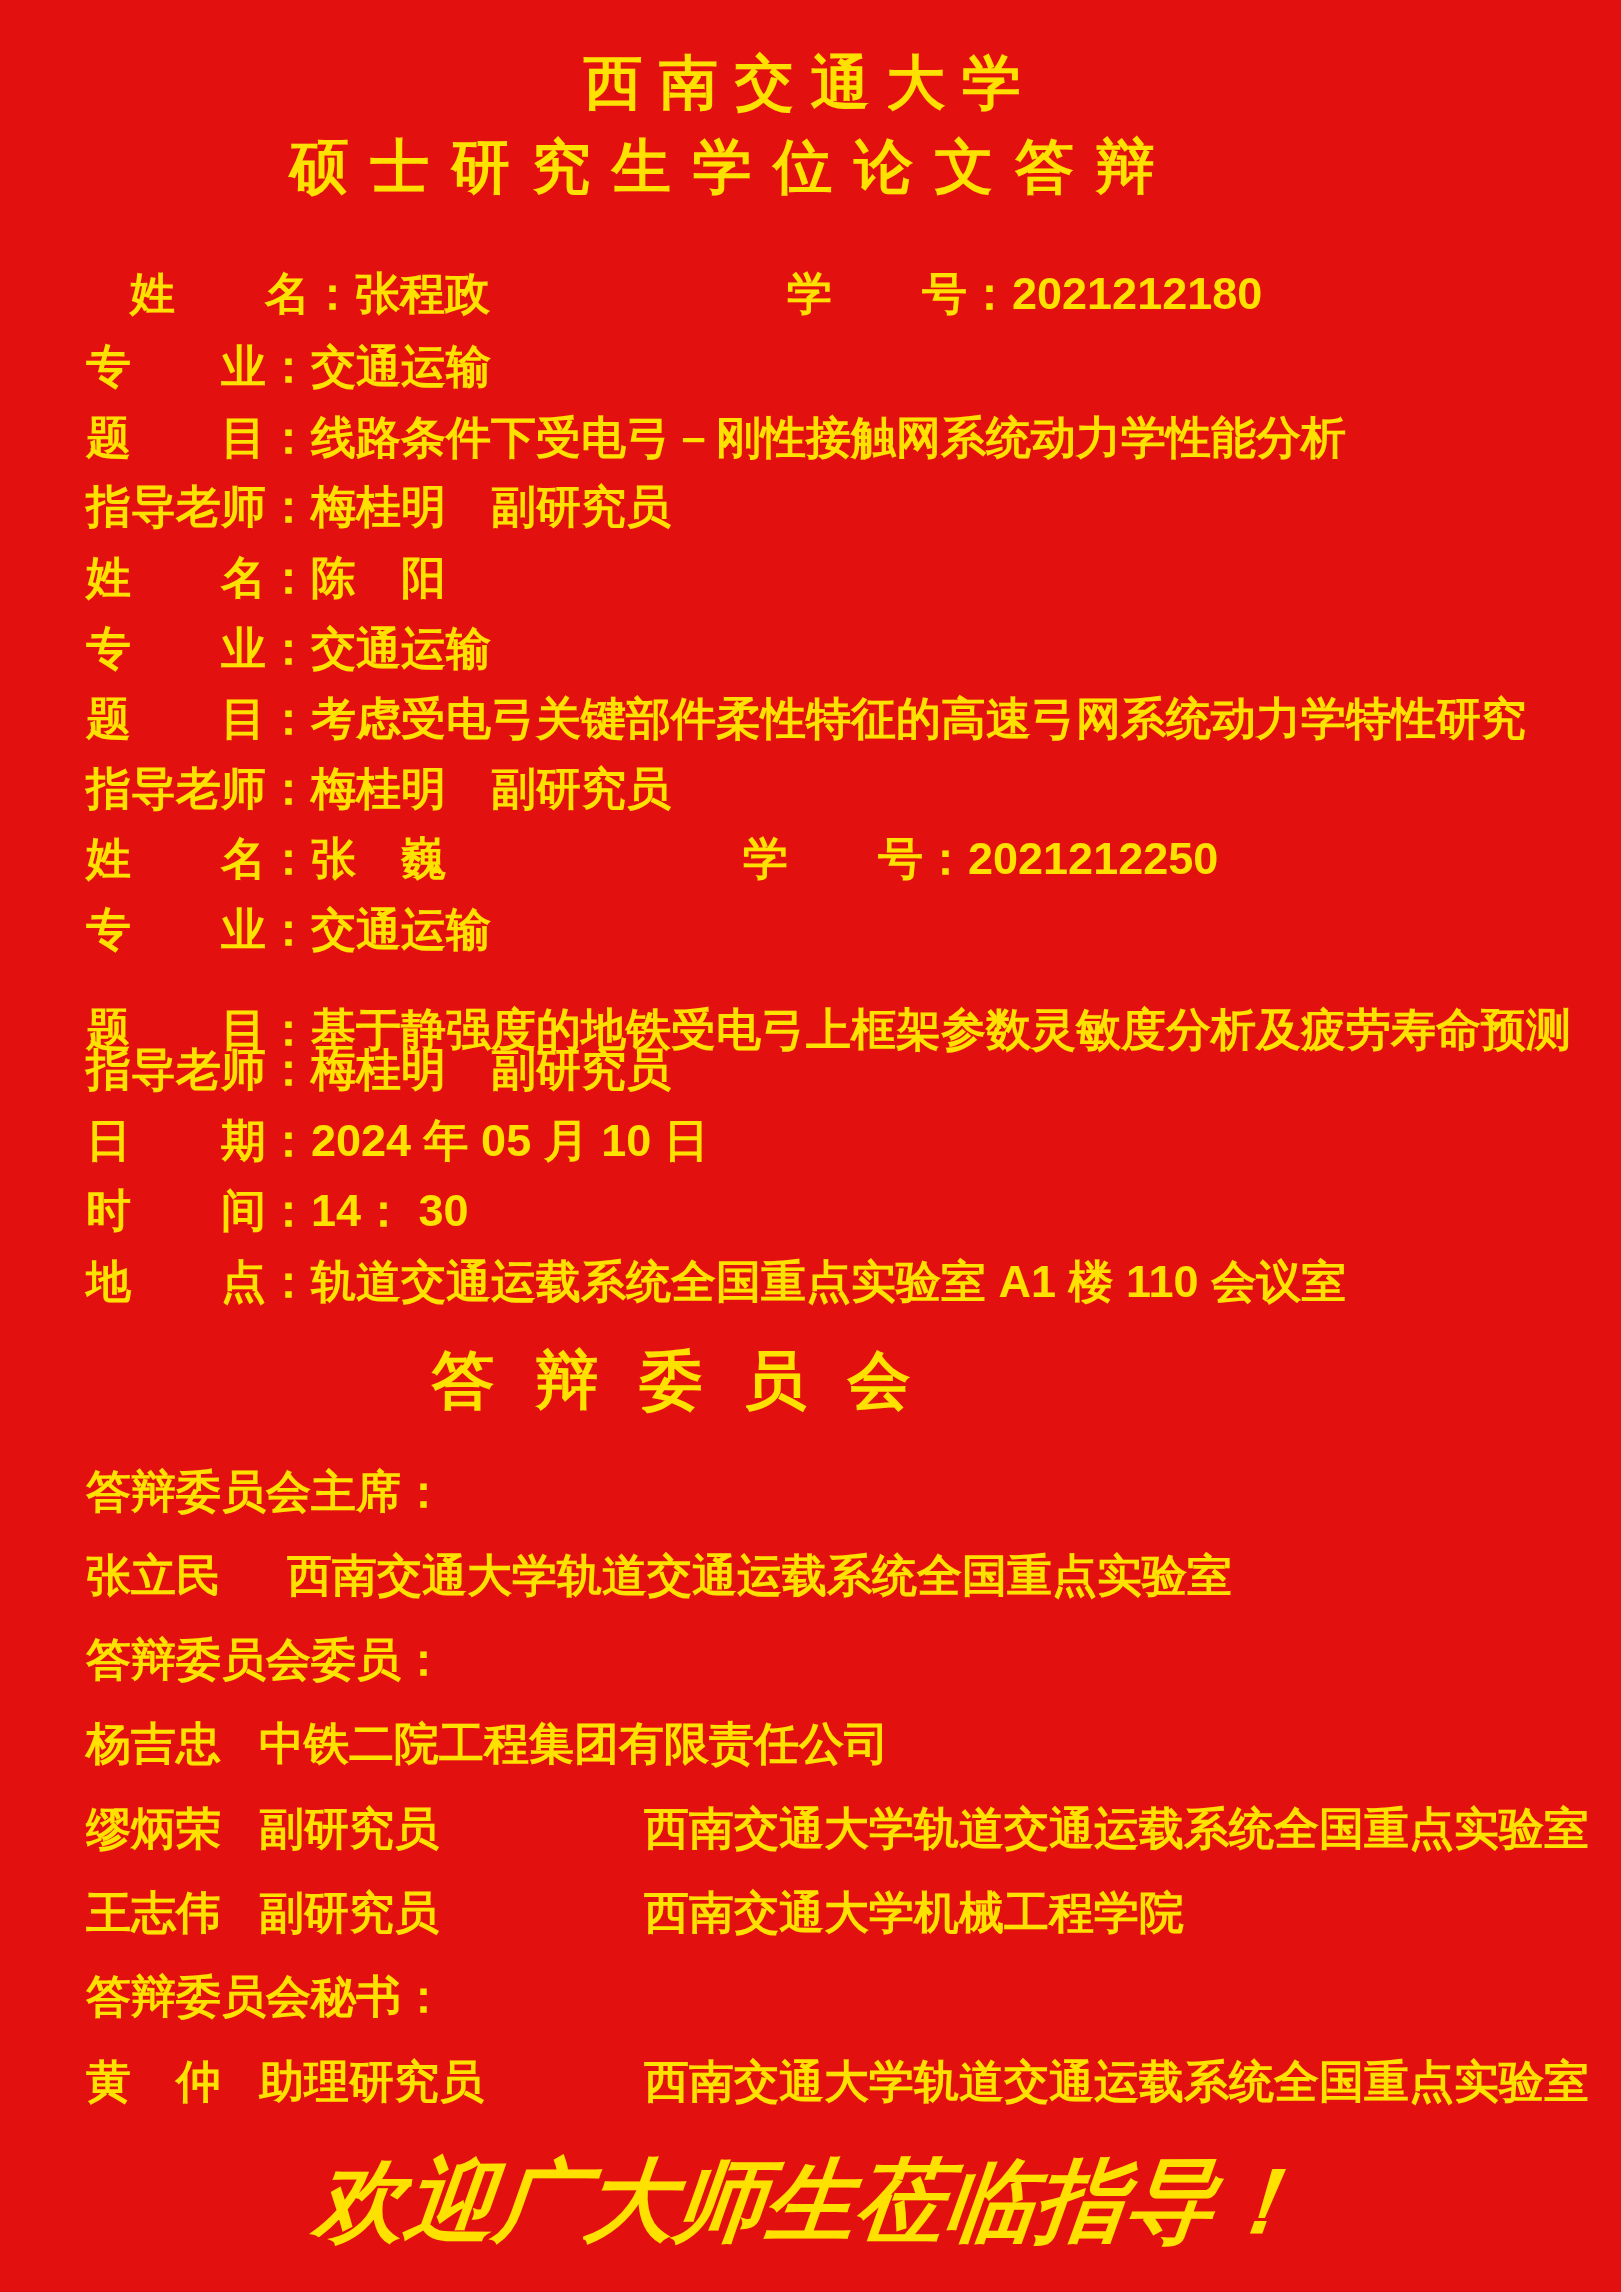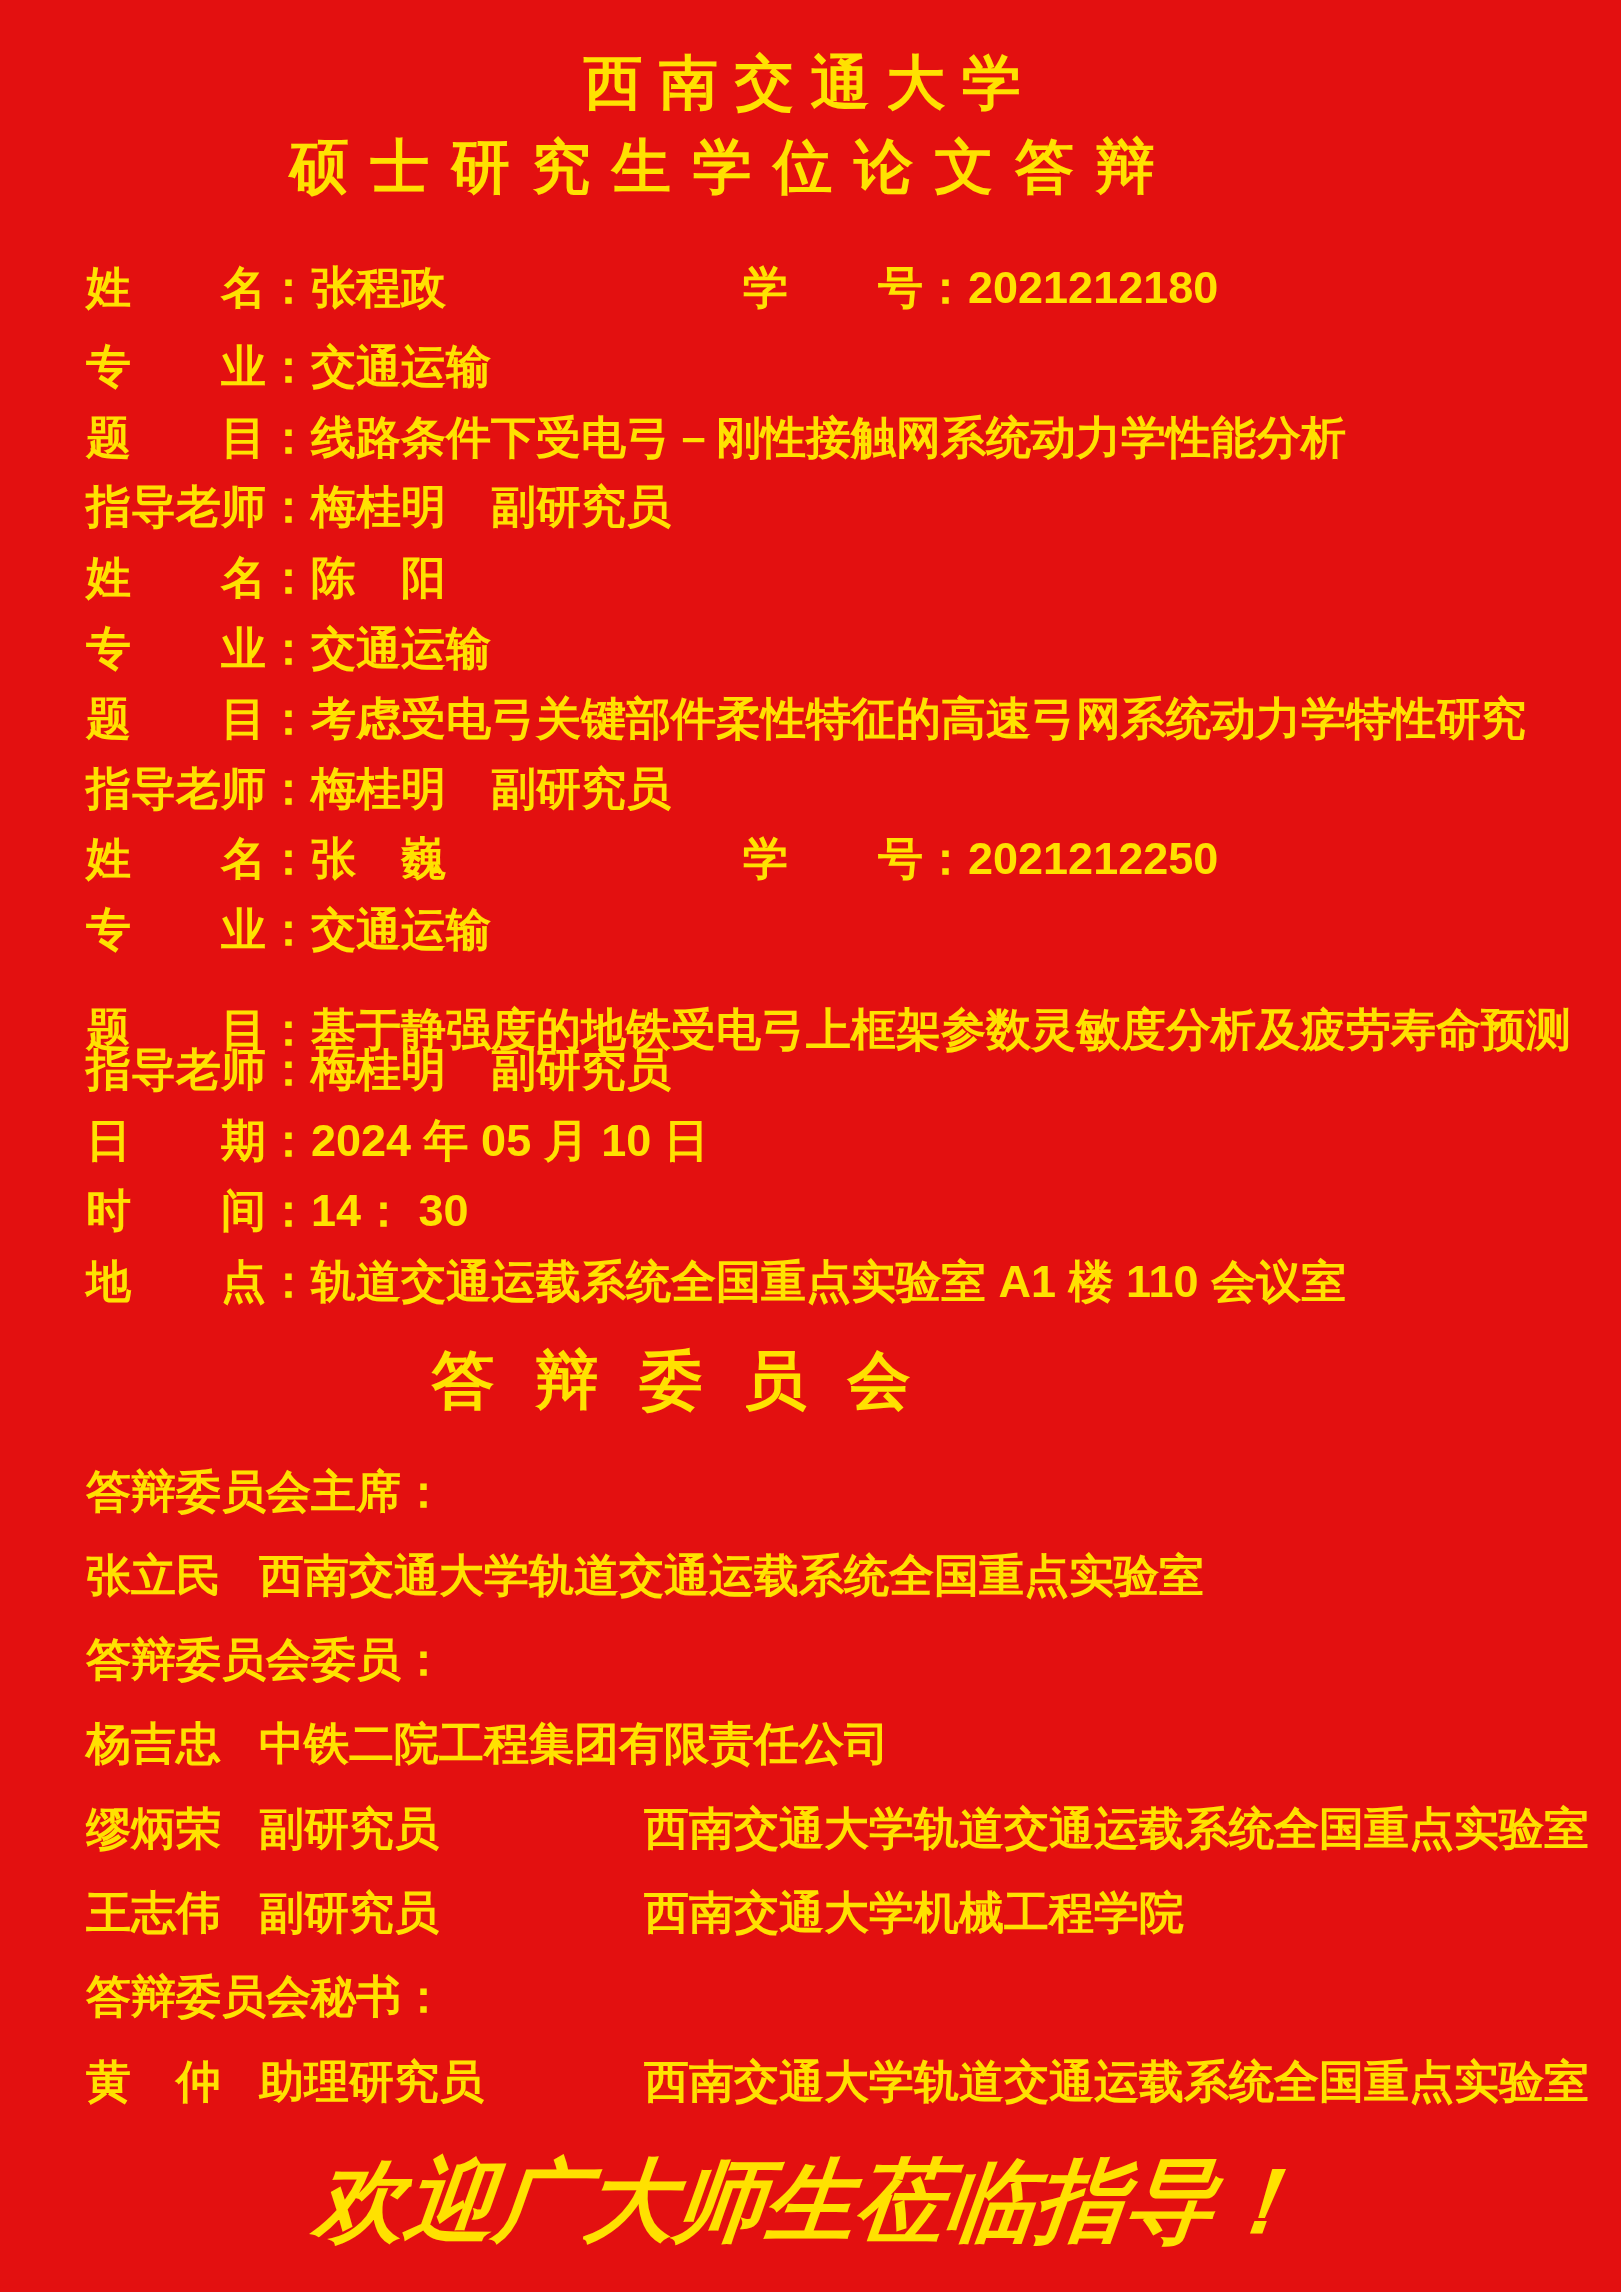--- a/index.html
+++ b/index.html
@@ -22,32 +22,32 @@
     top: 125px; left: 0; width: 1466px;
     font-size: 59px; line-height: 84px;
     letter-spacing: 21.6px; text-align: center;
   }
   .row {
     left: 86px; width: 1480px; height: 71px;
     font-size: 45px; line-height: 71px;
     white-space: nowrap;
   }
   .idgroup { position: absolute; left: 657px; top: 0; }
-  .r1  { top: 252px; }  .r2  { top: 331px; }  .r3  { top: 402px; }
+  .r1  { top: 258px; margin-left: 44px; }  .r2  { top: 331px; }  .r3  { top: 402px; }
   .r4  { top: 471px; }  .r5  { top: 542px; }  .r6  { top: 613px; }
   .r7  { top: 683px; }  .r8  { top: 753px; }  .r9  { top: 823px; }
   .r10 { top: 894px; }  .r11 { top: 994px; }  .r12 { top: 1034px; }
   .r13 { top: 1105px; } .r14 { top: 1175px; } .r15 { top: 1246px; }
   .committee-heading {
     top: 1341px; left: 0; width: 1342px;
     font-size: 63px; line-height: 78px;
     letter-spacing: 41px; text-indent: 41px;
     text-align: center;
   }
-  .c1 { top: 1456px; } .c2 { top: 1540px; } .c3 { top: 1624px; }
+  .c1 { top: 1456px; } .c2 { top: 1540px; gap: 28px; } .c3 { top: 1624px; }
   .c4 { top: 1708px; } .c5 { top: 1793px; } .c6 { top: 1877px; }
   .c7 { top: 1961px; } .c8 { top: 2046px; }
   .member { display: flex; }
   .member .name { display: inline-block; width: 173px; flex: none; }
   .member .title { display: inline-block; width: 385px; flex: none; }
   .member .org { display: inline-block; flex: none; }
   .footer-welcome {
     top: 2142px; left: 0; width: 1621px;
     font-size: 90px; line-height: 118px;
     font-style: italic; letter-spacing: 0px;

